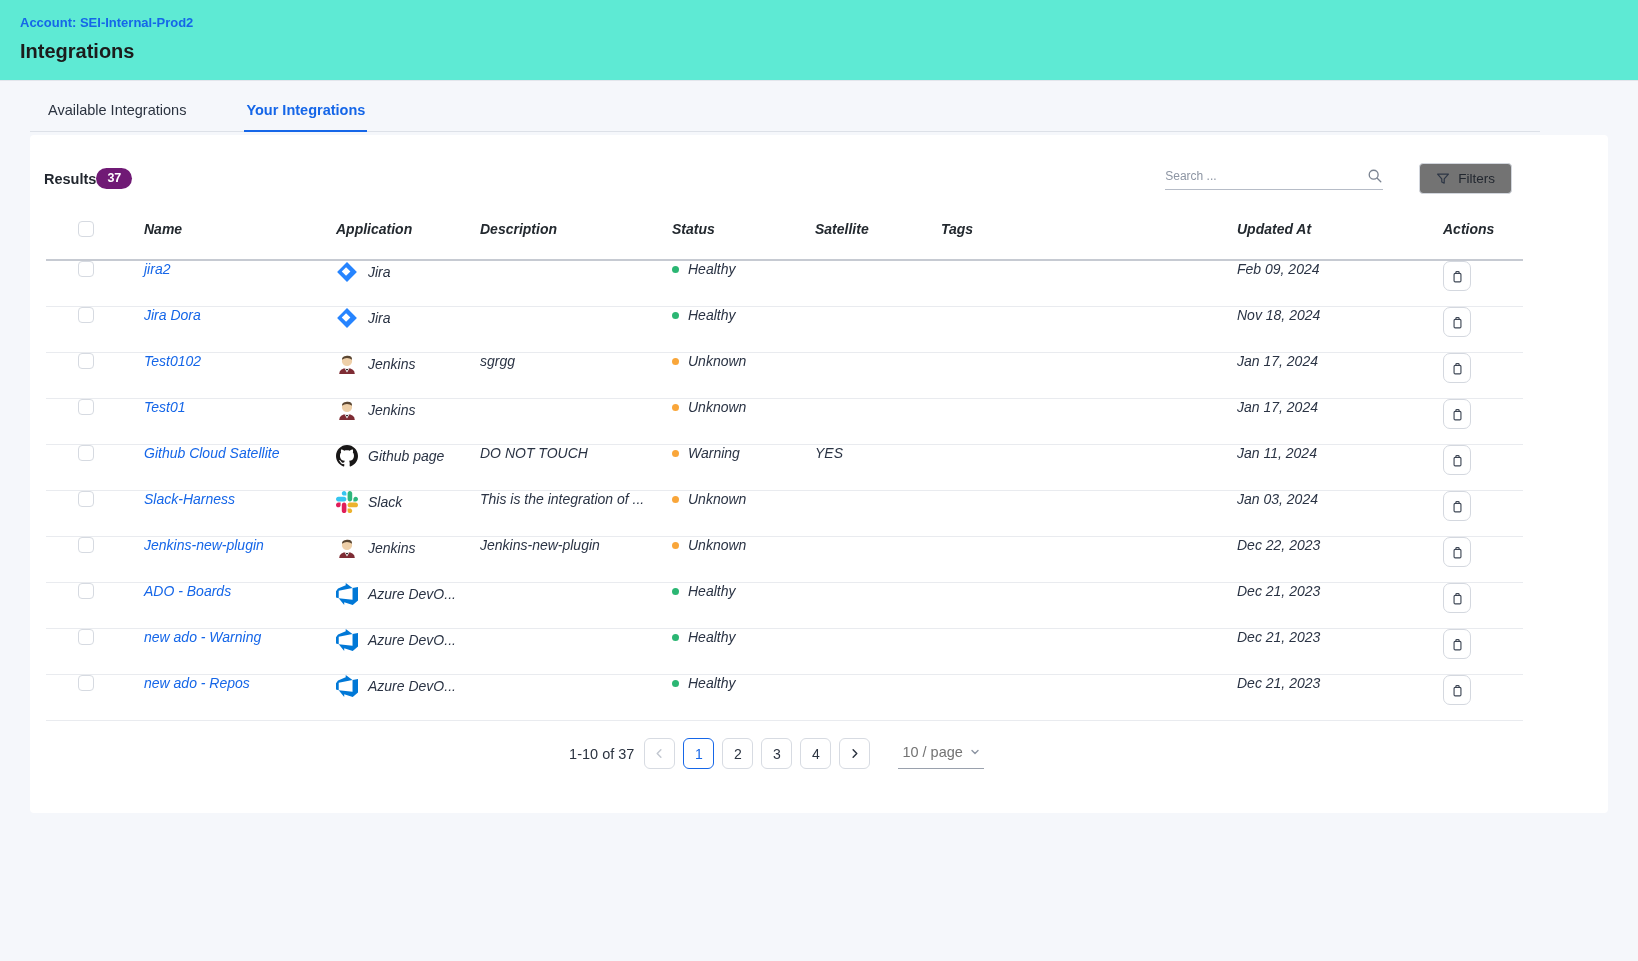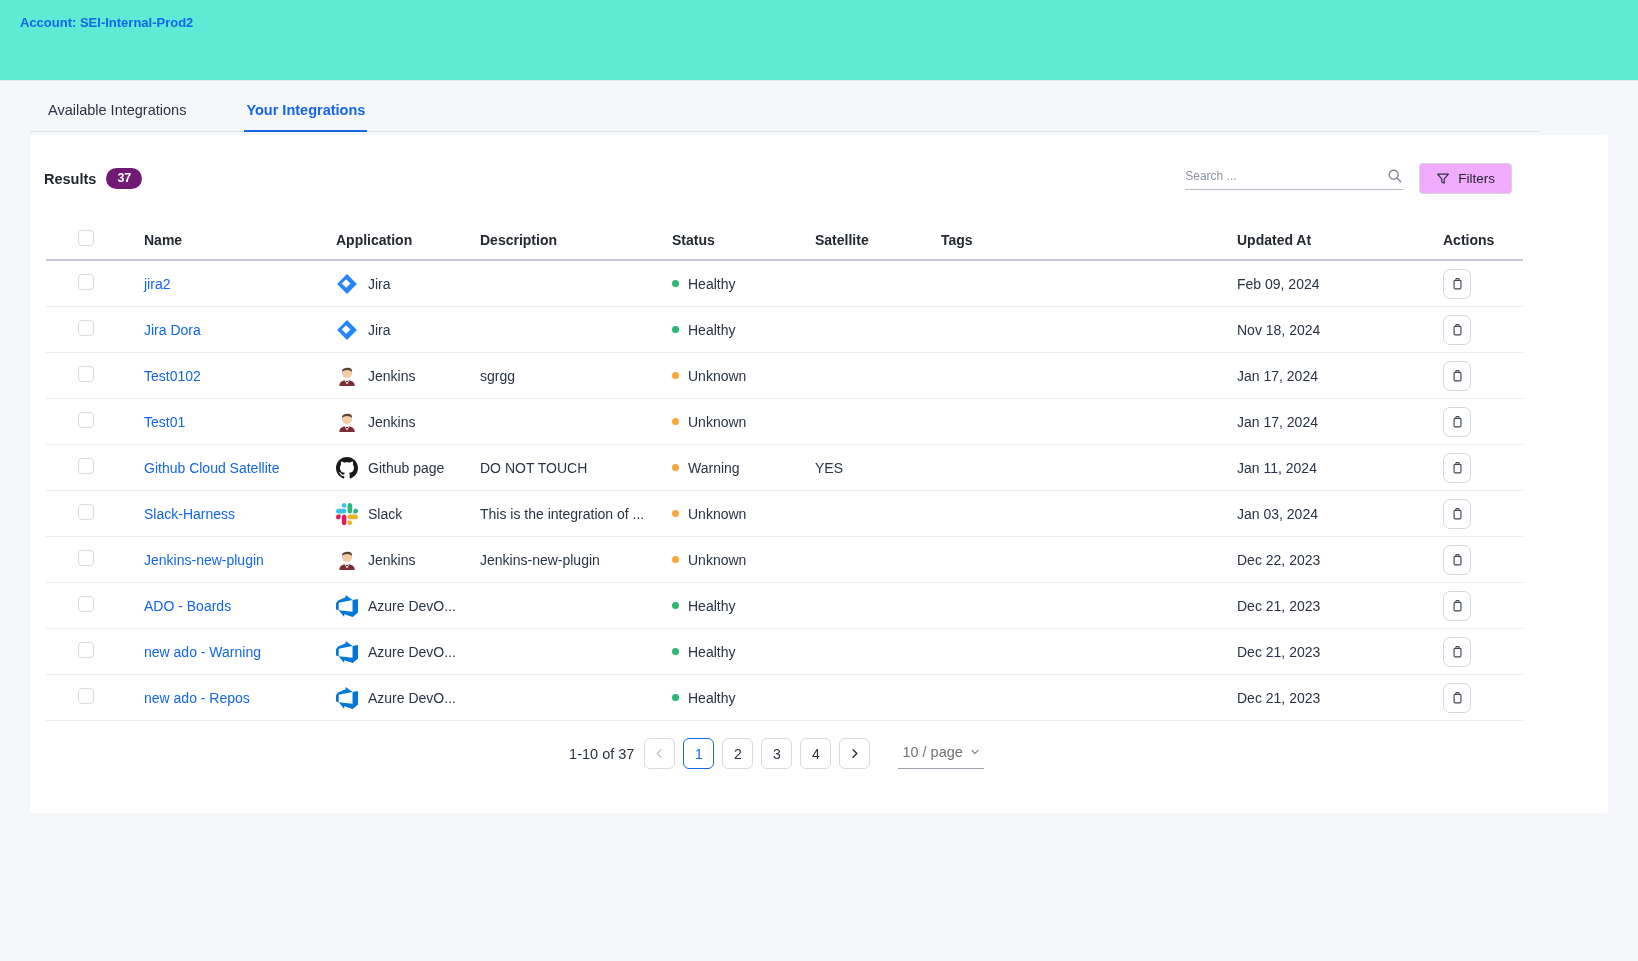--- a/index.html
+++ b/index.html
@@ -13,32 +13,32 @@
   
   .tabs { margin:14px 98px 0 30px; border-bottom:1px solid #dde1e8; display:flex; gap:56px; padding-left:16px; }
   .tab { font-size:14.5px; color:#2b3340; padding:7px 2px 12px; cursor:pointer; }
   .tab.active { color:#1566e8; font-weight:700; border-bottom:2px solid #1566e8; margin-bottom:-1px; }
 
   
   .card { margin:3px 30px 0; height:678px; background:#fff; border-radius:4px; padding-top:28px; }
 
   
   .toolbar { display:flex; justify-content:space-between; align-items:center; padding:0 96px 0 14px; height:31px; }
-  .results-wrap { display:flex; align-items:center; gap:10px; }
+  .results-wrap { display:flex; align-items:center; }
   .results-label { font-size:14.5px; font-weight:700; color:#22272f; }
   .results-badge { background:#701a75; color:#fff; font-size:12.5px; font-weight:700; border-radius:11px; padding:3px 11px; line-height:1.2; }
   .toolbar-right { display:flex; align-items:center; gap:16px; }
   .search-box { display:flex; align-items:center; border-bottom:1px solid #b6bcc7; width:218px; padding-bottom:5px; }
   .search-box input { border:none; outline:none; flex:1; font-size:12px; color:#2b3340; font-family:"Liberation Sans",sans-serif; background:transparent; }
   .search-box input::placeholder { color:#8d95a3; }
-  .filters-btn { display:flex; align-items:center; gap:8px; background:#f0abfc; border:1px solid #d2d6dd; border-radius:4px; height:31px; padding:0 16px; font-size:13.5px; color:#22272f; cursor:pointer; font-family:"Liberation Sans",sans-serif; }
+  .filters-btn { display:flex; align-items:center; gap:8px; background:#737373; border:1px solid #d2d6dd; border-radius:4px; height:31px; padding:0 16px; font-size:13.5px; color:#22272f; cursor:pointer; font-family:"Liberation Sans",sans-serif;margin-left:20px; }
 
   
   .table-wrap { margin:27px 85px 0 16px; }
-  .trow, .thead-row { display:flex; align-items:center; }
+  .trow, .thead-row { display:flex; align-items:flex-start;font-style:italic; }
   .thead-row { height:40px; border-bottom:2px solid #c6cad2; }
   .th { font-size:14px; font-weight:700; color:#23292f; }
   .trow { height:46px; border-bottom:1px solid #e9ebef; font-size:14px; color:#2a3344; }
 
   .c-check { width:98px; padding-left:32px; }
   .c-name  { width:192px; }
   .c-app   { width:144px; display:flex; align-items:center; gap:10px; }
   .c-desc  { width:192px; white-space:nowrap; overflow:hidden; }
   .c-status{ width:135px; display:flex; align-items:center; gap:9px; }
   .c-sat   { width:134px; padding-left:8px; }
@@ -59,20 +59,21 @@
   .page-btn { min-width:31px; height:31px; border:1px solid #d7dbe2; border-radius:6px; background:#fff; font-size:14px; color:#2b3340; display:flex; align-items:center; justify-content:center; cursor:pointer; font-family:"Liberation Sans",sans-serif; }
   .page-btn.active { border-color:#1566e8; color:#1566e8; }
   .page-btn.disabled { color:#c2c7d0; cursor:default; }
   .page-size { display:flex; align-items:center; gap:7px; margin-left:20px; border-bottom:1px solid #9aa1ad; padding:5px 4px 8px; font-size:14.5px; color:#737373; cursor:pointer; }
 </style>
 </head>
 <body>
 
 <div class="top-header">
   <a class="account-link">Account: SEI-Internal-Prod2</a>
+  <div class="page-title">Integrations</div>
 </div>
 
 <div class="tabs">
   <div class="tab">Available Integrations</div>
   <div class="tab active">Your Integrations</div>
 </div>
 
 <div class="card">
 
   <div class="toolbar">

